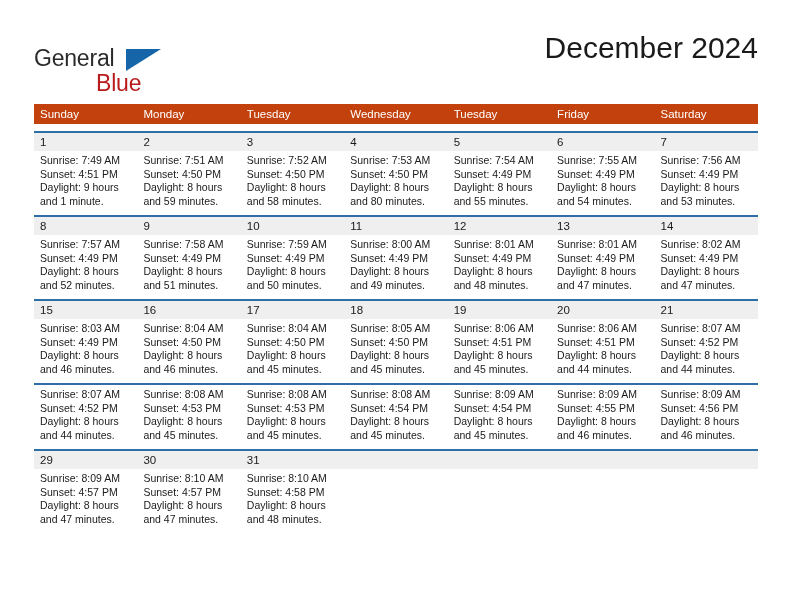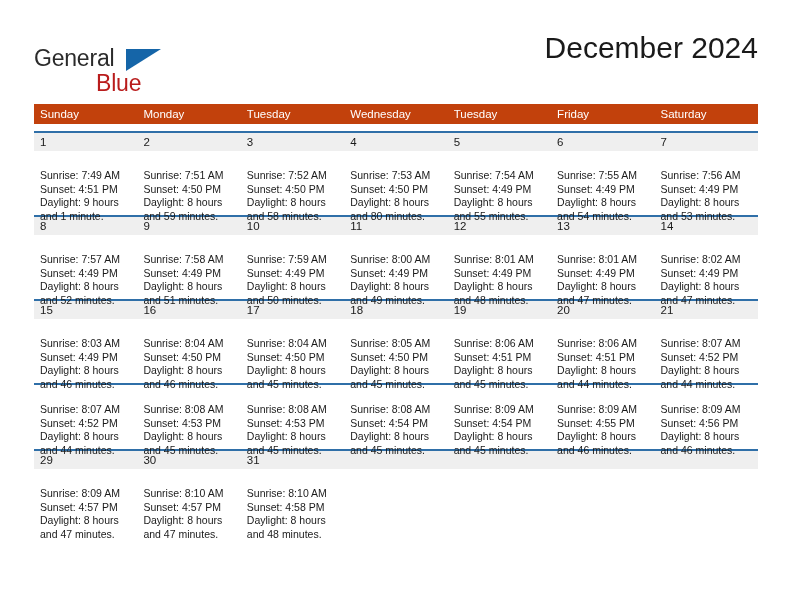--- a/index.html
+++ b/index.html
@@ -132,21 +132,21 @@
     flex: 1 1 0;
     font-size: 11.5px;
     line-height: 18px;
     color: #1a1a1a;
     padding-left: 6px;
     box-sizing: border-box;
   }
   .body-cell {
     flex: 1 1 0;
     padding-left: 6px;
-    padding-top: 18px;
+    padding-top: 3px;
     box-sizing: border-box;
   }
   .body-cell div {
     font-size: 10.5px;
     line-height: 13.5px;
     color: #1a1a1a;
     white-space: nowrap;
   }
 </style>
 </head>

